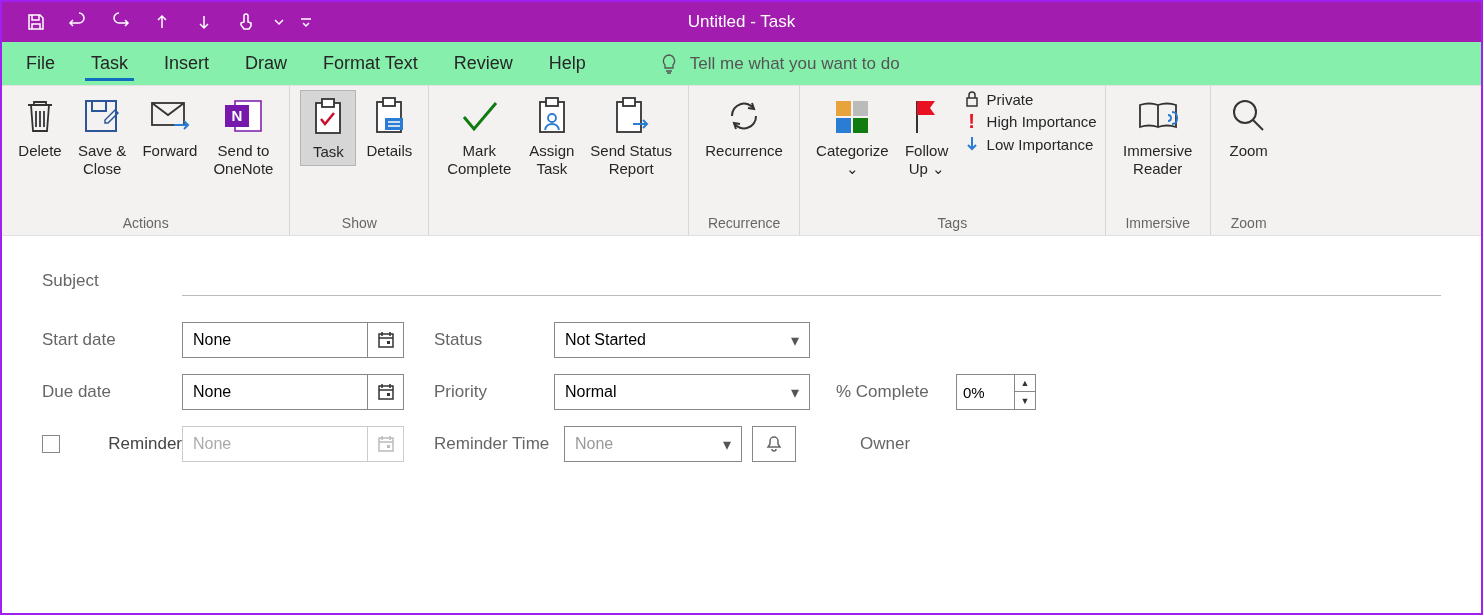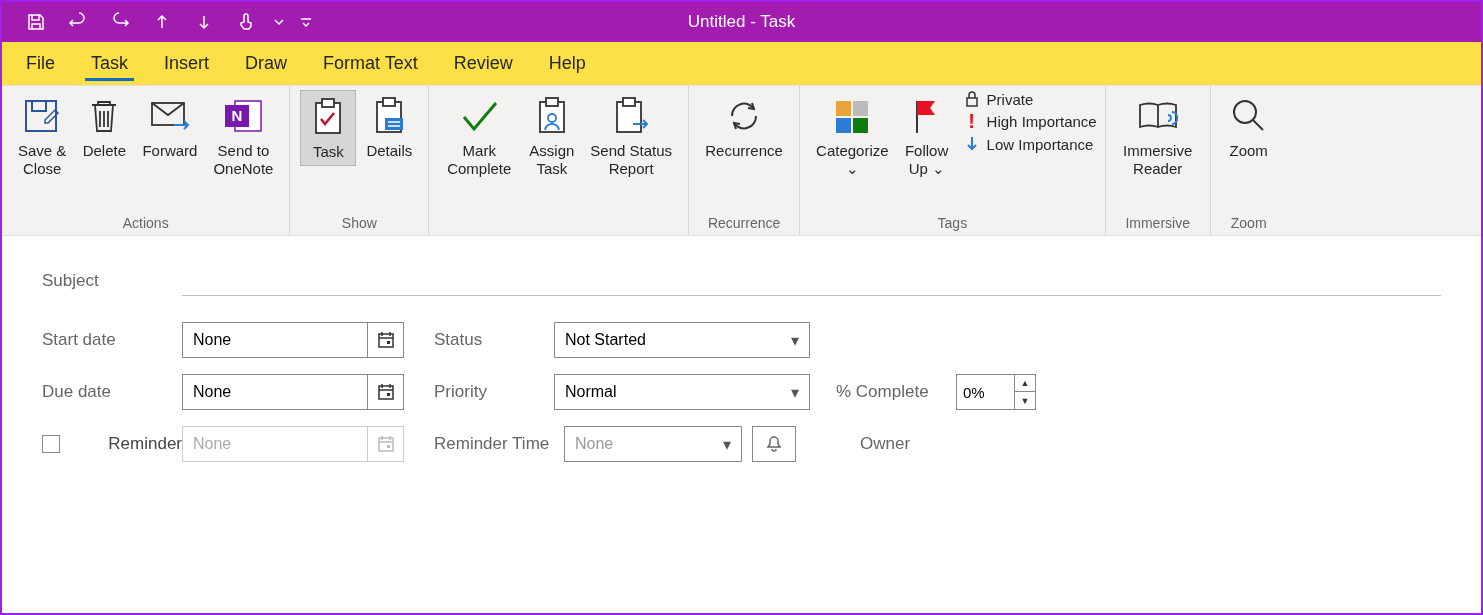--- a/index.html
+++ b/index.html
@@ -6,21 +6,21 @@
   body { width: 1483px; height: 615px; border: 2px solid #a020f0; background: #fff; overflow: hidden; }
 
   
   .titlebar { height: 40px; background: #a21caf; display: flex; align-items: center; position: relative; }
   .qat { display: flex; align-items: center; gap: 6px; padding-left: 16px; }
   .qat-btn { width: 36px; height: 36px; display: flex; align-items: center; justify-content: center; color: #fff; }
   .qat-btn svg { stroke: #fff; fill: none; stroke-width: 1.5; }
   .title-text { position: absolute; left: 50%; transform: translateX(-50%); color: #fff; font-size: 17px; }
 
   
-  .menutabs { height: 44px; background: #fde047; display: flex; align-items: center; padding-left: 20px; gap: 28px; border-bottom: 1px solid #e1e1e1; }
+  .menutabs { height: 44px; background: #86efac; display: flex; align-items: center; padding-left: 20px; gap: 28px; border-bottom: 1px solid #e1e1e1; }
   .menutab { font-size: 18px; color: #262626; padding: 6px 4px; position: relative; }
   .menutab.active::after { content: ""; position: absolute; bottom: -1px; left: -2px; right: -2px; height: 3px; background: #106ebe; }
   .tellme { display: flex; align-items: center; gap: 10px; margin-left: 40px; color: #555; font-size: 17px; }
 
   
   .ribbon { height: 150px; background: #f3f2f1; display: flex; border-bottom: 1px solid #e1e1e1; }
   .group { display: flex; flex-direction: column; border-right: 1px solid #d6d6d6; padding: 4px 8px 2px 8px; }
   .group-body { flex: 1; display: flex; align-items: flex-start; }
   .group-label { text-align: center; font-size: 14px; color: #666; padding-bottom: 2px; }
   .rbtn { display: flex; flex-direction: column; align-items: center; justify-content: flex-start; padding: 4px 6px; margin: 0 2px; min-width: 56px; }
@@ -107,44 +107,50 @@
 </div>
 
 <div class="menutabs">
   <div class="menutab">File</div>
   <div class="menutab active">Task</div>
   <div class="menutab">Insert</div>
   <div class="menutab">Draw</div>
   <div class="menutab">Format Text</div>
   <div class="menutab">Review</div>
   <div class="menutab">Help</div>
+  <div class="tellme">
+    <svg width="22" height="22" viewBox="0 0 22 22">
+        <path d="M11 2a6 6 0 0 0-4 10v3h8v-3a6 6 0 0 0-4-10z M8 18h6 M9 20h4" fill="none" stroke="#555" stroke-width="1.3"></path>
+      </svg>
+    <span>Tell me what you want to do</span>
+  </div>
 </div>
 
 <div class="ribbon">
 
   <div class="group">
     <div class="group-body">
+      <div class="rbtn">
+        <div class="rbtn-icon">
+            <svg width="36" height="38" viewBox="0 0 36 38">
+              <path d="M6 8h24 M12 8V5h12v3 M9 8l2 26h14l2-26 M14 14v16 M18 14v16 M22 14v16" fill="none" stroke="#333" stroke-width="1.8"></path>
+            </svg>
+          </div>
+        <div class="rbtn-label">Delete</div>
+      </div>
       <div class="rbtn">
         <div class="rbtn-icon">
             <svg width="40" height="38" viewBox="0 0 40 38">
               <rect x="4" y="4" width="30" height="30" fill="none" stroke="#2b579a" stroke-width="2"></rect>
               <path d="M10 4v10h14V4" fill="none" stroke="#2b579a" stroke-width="2"></path>
               <path d="M26 26l10-10-3-3-10 10v3h3z" fill="none" stroke="#2b579a" stroke-width="1.5"></path>
             </svg>
           </div>
         <div class="rbtn-label">Save &amp;
 Close</div>
-      </div>
-      <div class="rbtn">
-        <div class="rbtn-icon">
-            <svg width="36" height="38" viewBox="0 0 36 38">
-              <path d="M6 8h24 M12 8V5h12v3 M9 8l2 26h14l2-26 M14 14v16 M18 14v16 M22 14v16" fill="none" stroke="#333" stroke-width="1.8"></path>
-            </svg>
-          </div>
-        <div class="rbtn-label">Delete</div>
       </div>
       <div class="rbtn">
         <div class="rbtn-icon">
             <svg width="44" height="38" viewBox="0 0 44 38">
               <rect x="4" y="6" width="32" height="22" fill="none" stroke="#333" stroke-width="1.8"></rect>
               <path d="M4 6l16 12L36 6" fill="none" stroke="#333" stroke-width="1.8"></path>
               <path d="M26 28h14 M36 24l4 4-4 4" fill="none" stroke="#2b7cd3" stroke-width="2"></path>
             </svg>
           </div>
         <div class="rbtn-label">Forward</div>

